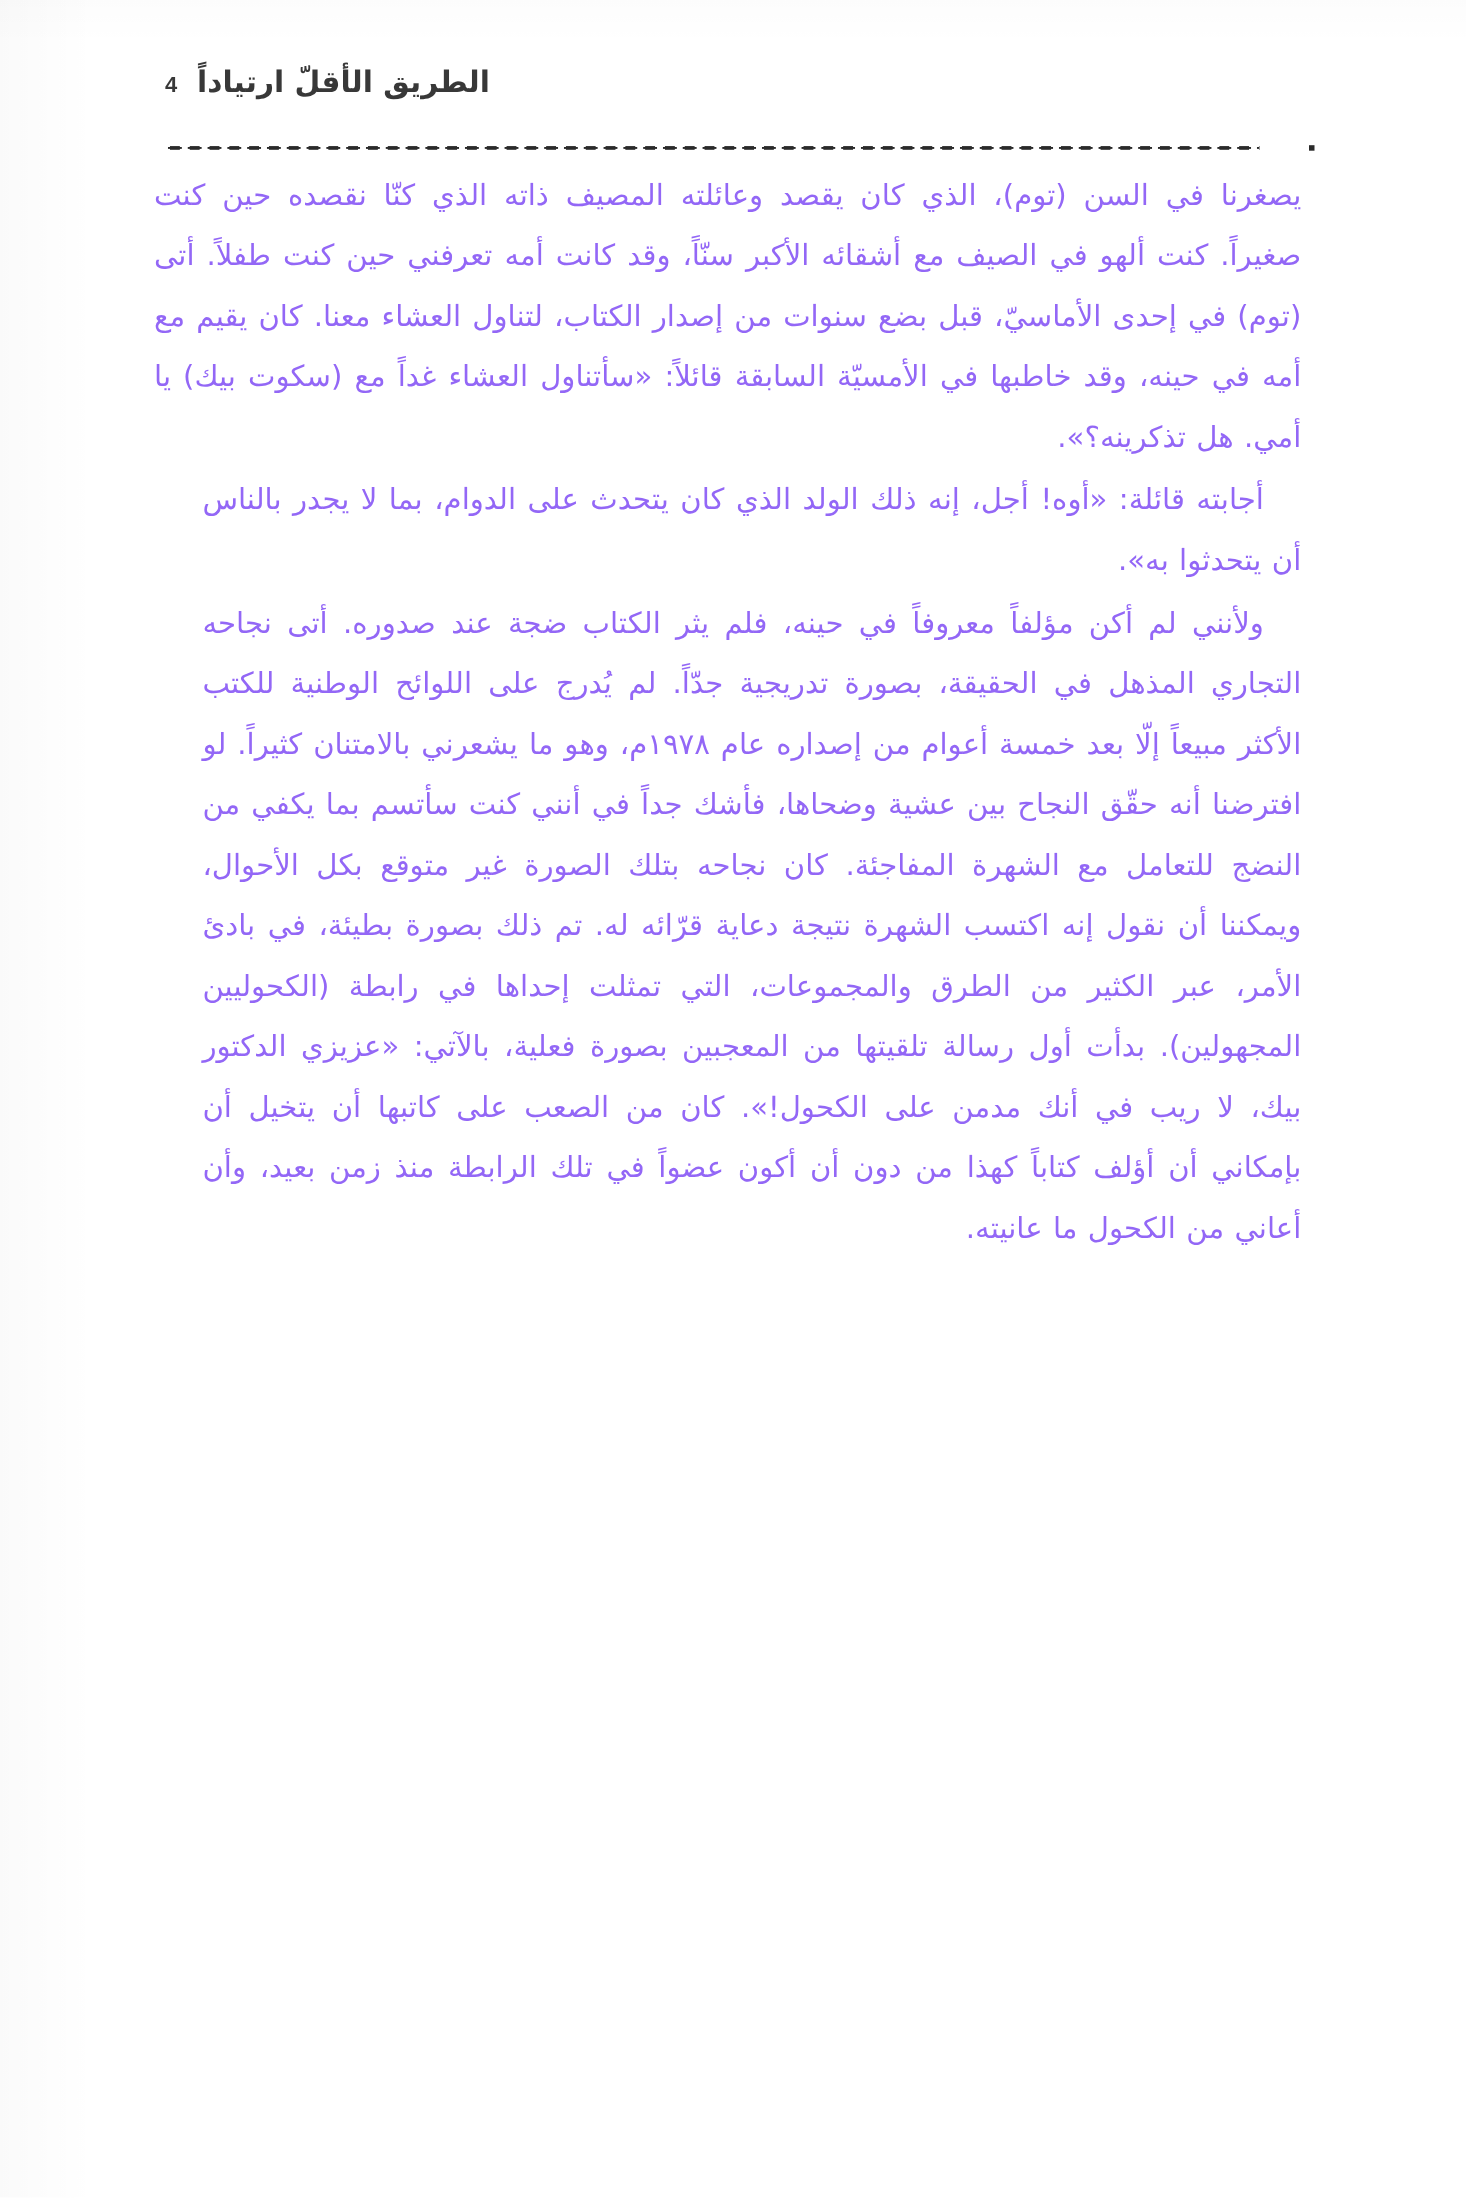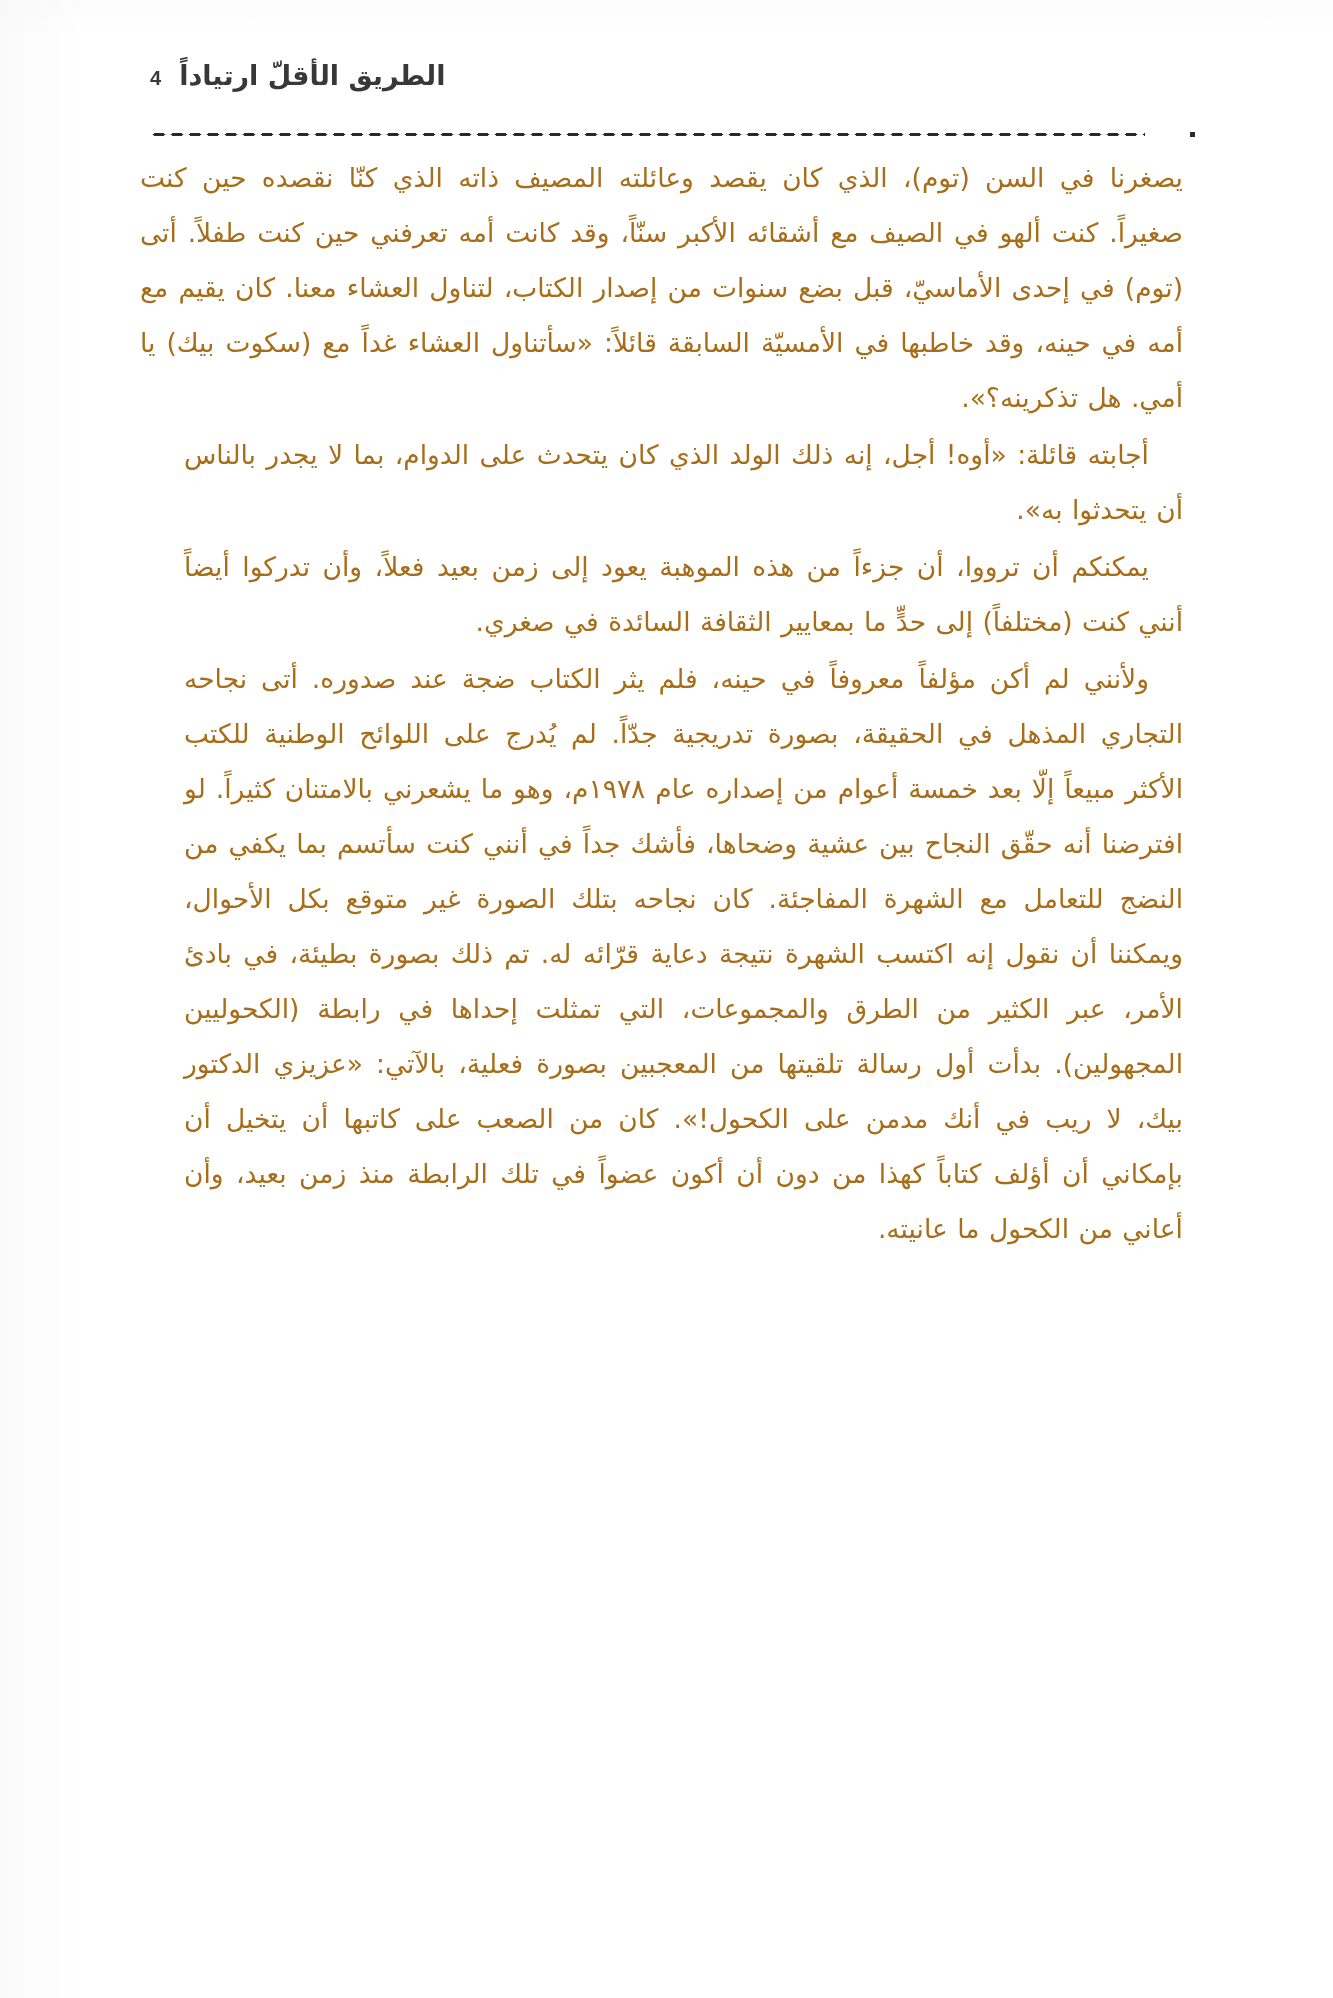--- a/index.html
+++ b/index.html
@@ -88,21 +88,21 @@
     left: 140px;
     direction: rtl;
     text-align: justify;
     text-justify: inter-word;
   }
   .para {
     margin: 0 0 2px 0;
     font-family: "DejaVu Sans", sans-serif;
     font-size: 26.5px;
     line-height: 55px;
-    color: #a16207;
+    color: #8b5cf6;
     text-align: justify;
     text-align-last: right;
     word-spacing: 1px;
     opacity: 0.93;
   }
   .para.indent {
     text-indent: 34px;
     margin-left: 44px;
   }
   .para.tight {
@@ -155,18 +155,17 @@
   </div>
 
   <div class="rule-wrap">
     <span class="rule-lead"></span>
     <span class="rule-dots"></span>
   </div>
 
   <div class="textblock">
     <p class="para">يصغرنا في السن (توم)، الذي كان يقصد وعائلته المصيف ذاته الذي كنّا نقصده حين كنت صغيراً. كنت ألهو في الصيف مع أشقائه الأكبر سنّاً، وقد كانت أمه تعرفني حين كنت طفلاً. أتى (توم) في إحدى الأماسيّ، قبل بضع سنوات من إصدار الكتاب، لتناول العشاء معنا. كان يقيم مع أمه في حينه، وقد خاطبها في الأمسيّة السابقة قائلاً: «سأتناول العشاء غداً مع (سكوت بيك) يا أمي. هل تذكرينه؟».</p>
     <p class="para indent">أجابته قائلة: «أوه! أجل، إنه ذلك الولد الذي كان يتحدث على الدوام، بما لا يجدر بالناس أن يتحدثوا به».</p>
-    <p class="para indent">يمكنكم أن ترووا، أن جزءاً من هذه الموهبة يعود إلى زمن بعيد فعلاً، وأن تدركوا أيضاً أنني كنت (مختلفاً) إلى حدٍّ ما بمعايير الثقافة السائدة في صغري.</p>
     <p class="para indent">ولأنني لم أكن مؤلفاً معروفاً في حينه، فلم يثر الكتاب ضجة عند صدوره. أتى نجاحه التجاري المذهل في الحقيقة، بصورة تدريجية جدّاً. لم يُدرج على اللوائح الوطنية للكتب الأكثر مبيعاً إلّا بعد خمسة أعوام من إصداره عام ١٩٧٨م، وهو ما يشعرني بالامتنان كثيراً. لو افترضنا أنه حقّق النجاح بين عشية وضحاها، فأشك جداً في أنني كنت سأتسم بما يكفي من النضج للتعامل مع الشهرة المفاجئة. كان نجاحه بتلك الصورة غير متوقع بكل الأحوال، ويمكننا أن نقول إنه اكتسب الشهرة نتيجة دعاية قرّائه له. تم ذلك بصورة بطيئة، في بادئ الأمر، عبر الكثير من الطرق والمجموعات، التي تمثلت إحداها في رابطة (الكحوليين المجهولين). بدأت أول رسالة تلقيتها من المعجبين بصورة فعلية، بالآتي: «عزيزي الدكتور بيك، لا ريب في أنك مدمن على الكحول!». كان من الصعب على كاتبها أن يتخيل أن بإمكاني أن أؤلف كتاباً كهذا من دون أن أكون عضواً في تلك الرابطة منذ زمن بعيد، وأن أعاني من الكحول ما عانيته.</p>
   </div>
 
 
 </div>
 
 </body></html>

